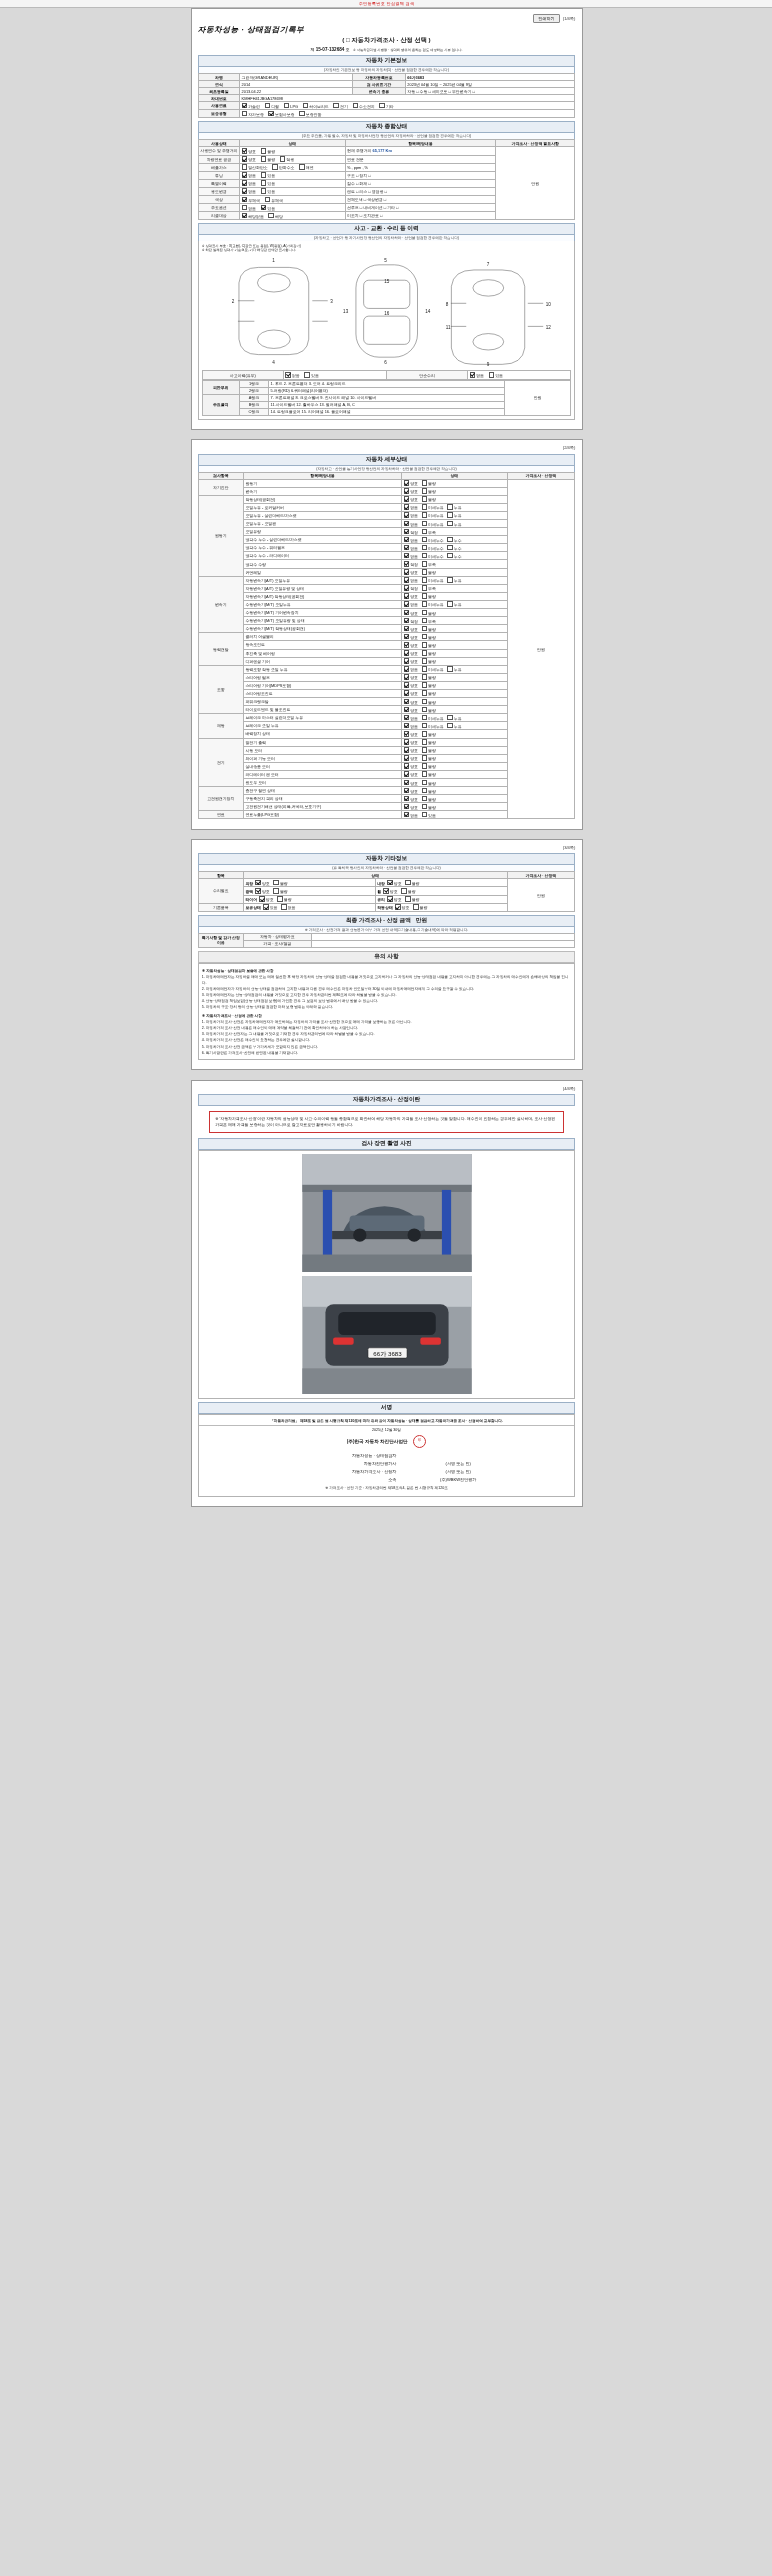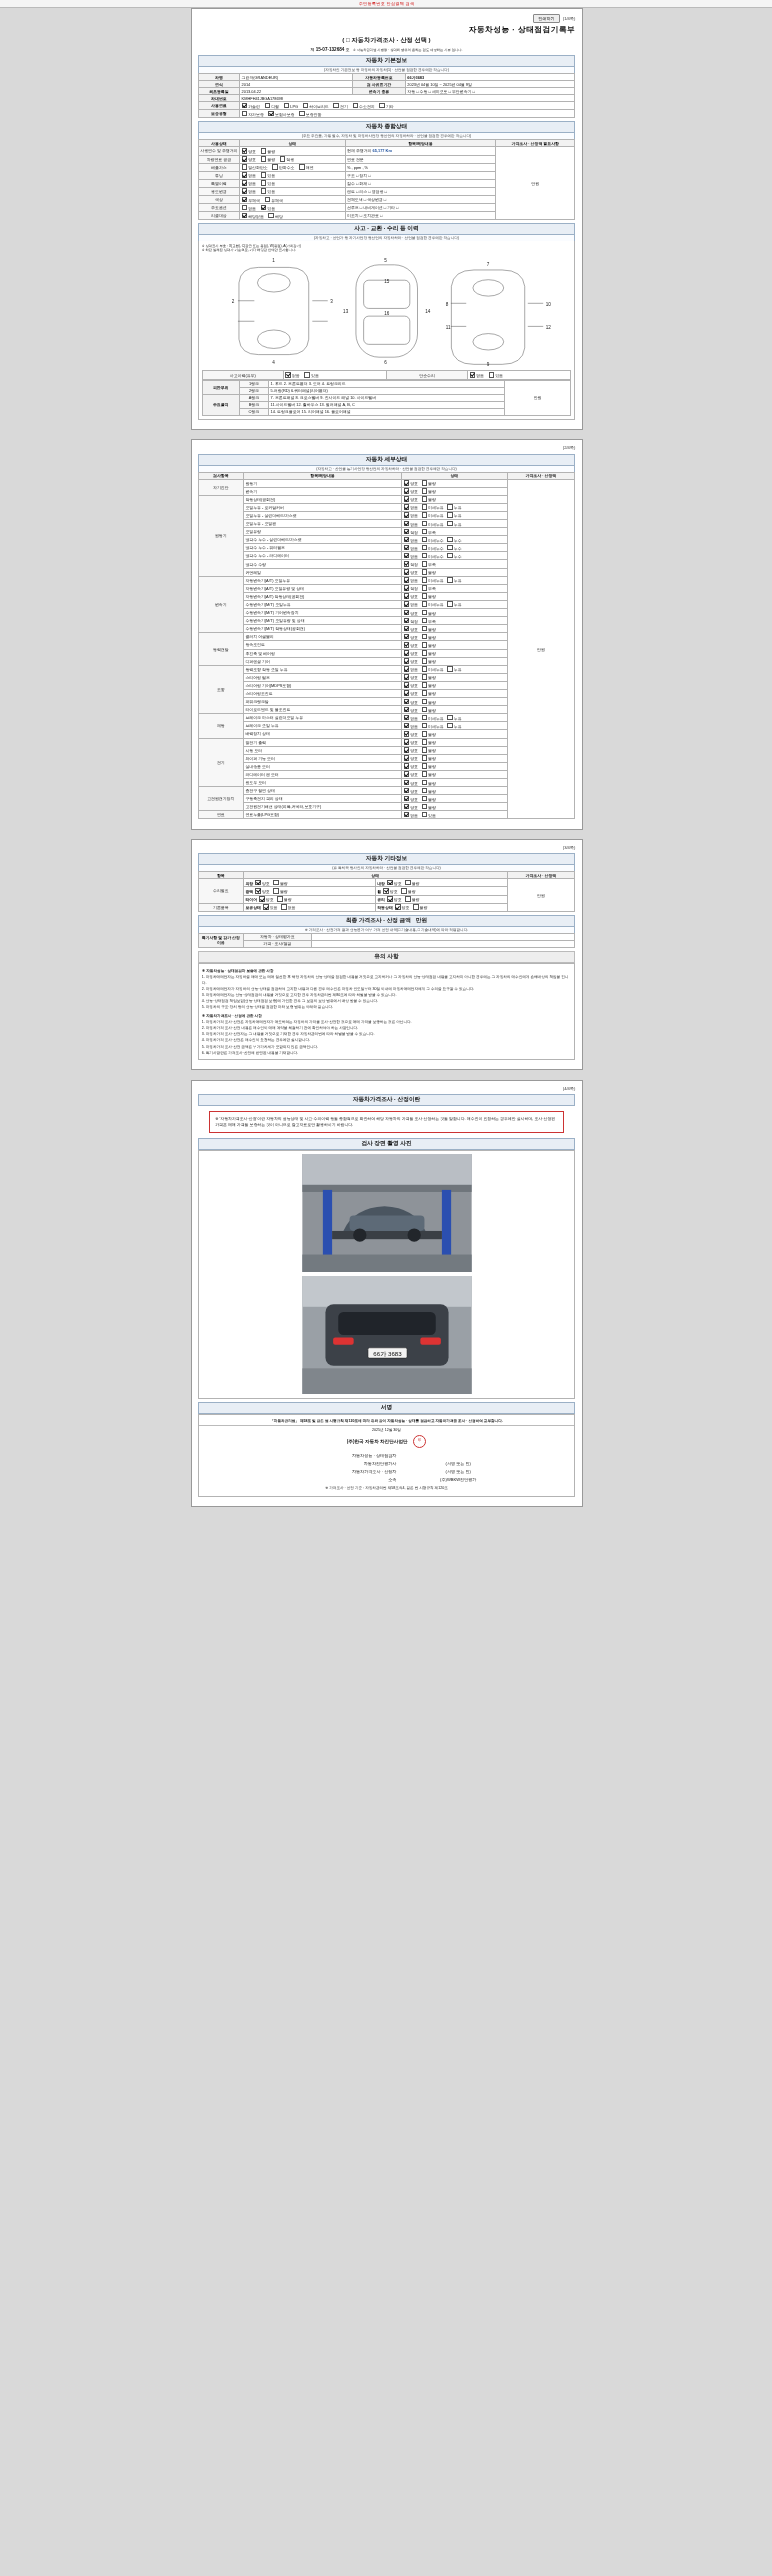--- a/index.html
+++ b/index.html
@@ -5,21 +5,21 @@
   html,body{margin:0;padding:0;background:#d9d9d9;}
   body{font-family:"Liberation Sans","DejaVu Sans",sans-serif;font-size:4.6px;color:#111;}
   .page-wrap{width:773px;margin:0 auto;background:#d9d9d9;}
   .topbar{height:7.2px;background:#f5f5f5;border-bottom:0.5px solid #bbb;display:flex;align-items:center;justify-content:center;}
   .topbar .t{color:#c00;font-size:4.1px;letter-spacing:0.3px;}
   .sheet{width:392px;margin:0 auto 9.3px auto;background:#fff;border:0.5px solid #999;position:relative;padding:5.2px 6.2px 9.3px 6.2px;box-sizing:border-box;}
   .sheet-top-row{display:flex;justify-content:flex-end;align-items:center;gap:3.1px;margin-bottom:2.1px;}
   .btn-print{border:0.5px solid #888;background:#eee;font-size:4.1px;padding:1px 4.1px;border-radius:1px;}
   .pg{font-size:4.1px;color:#333;}
   .pg-right{text-align:right;font-size:4.1px;color:#333;margin-bottom:1px;}
-  .doc-title{text-align:right;font-weight:bold;font-size:7.7px;letter-spacing:0.5px;margin:1px 0 0.5px 0;}
+  .doc-title{text-align:left;font-weight:bold;font-size:7.7px;letter-spacing:0.5px;margin:1px 0 0.5px 0;font-style:italic;}
   .doc-sub{text-align:center;font-size:6.2px;font-weight:bold;margin-bottom:2.1px;}
   .doc-no{text-align:center;font-size:4.1px;margin-bottom:3.1px;}
   .doc-no b{font-size:4.6px;}
   .band{background:#e8eef5;border:0.5px solid #9bb0c6;text-align:center;font-weight:bold;font-size:5.7px;padding:1px 0;margin-top:3.1px;}
   .band.grey{background:#eee;border-color:#bbb;}
   .note{font-size:3.6px;text-align:center;color:#333;padding:1px 0;border-left:0.5px solid #9bb0c6;border-right:0.5px solid #9bb0c6;background:#fafcff;}
   table{border-collapse:collapse;width:100%;font-size:3.9px;}
   table.grid td,table.grid th{border:0.5px solid #b3b3b3;padding:0.5px 1.5px;vertical-align:middle;}
   .lbl{background:#f2f2f2;text-align:center;font-weight:bold;}
   .lbl2{background:#f7f7f7;text-align:center;}

